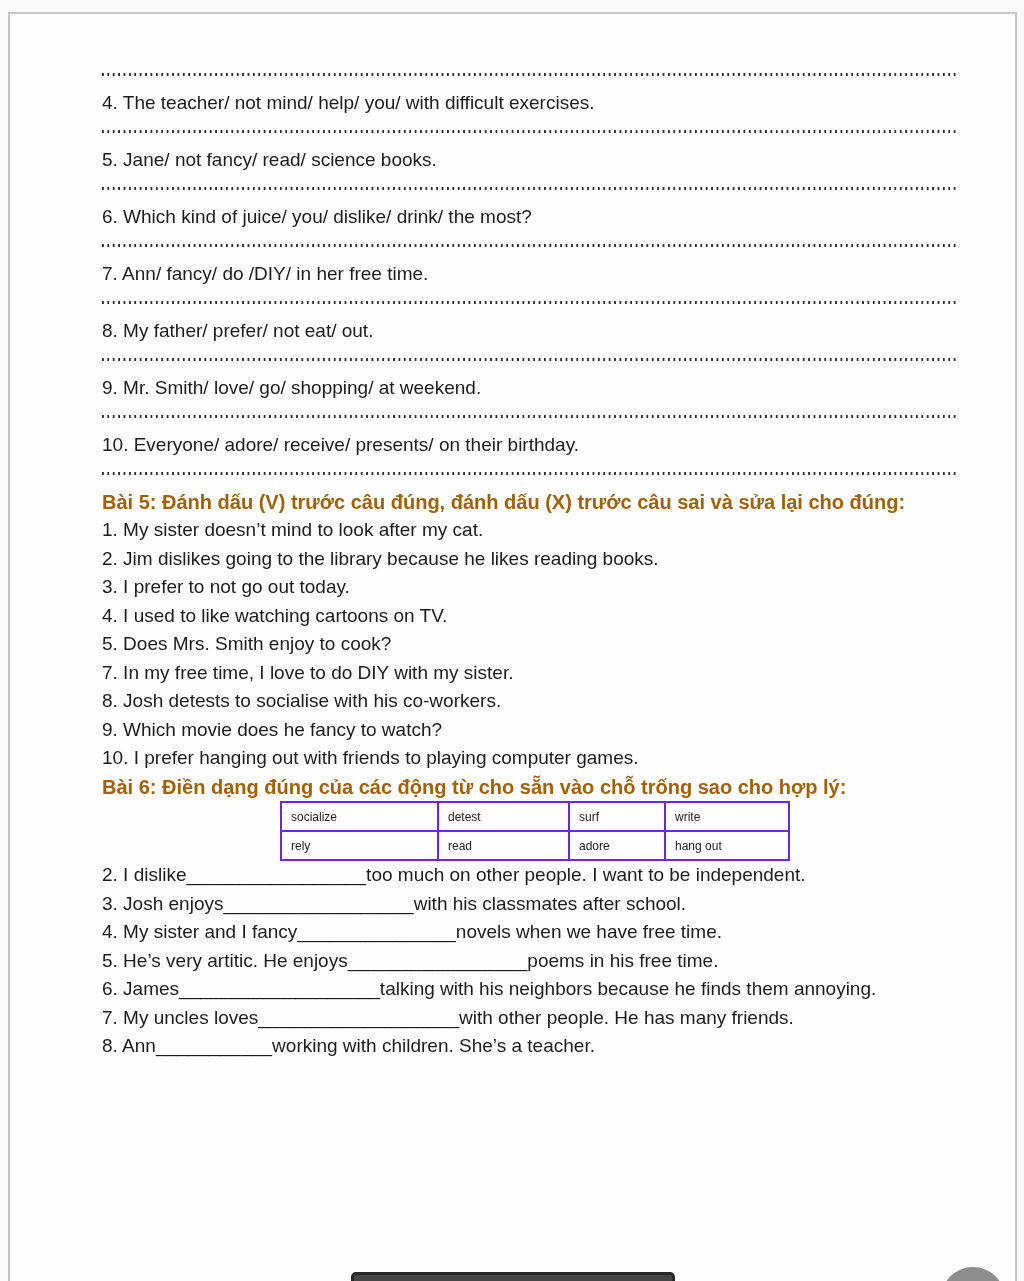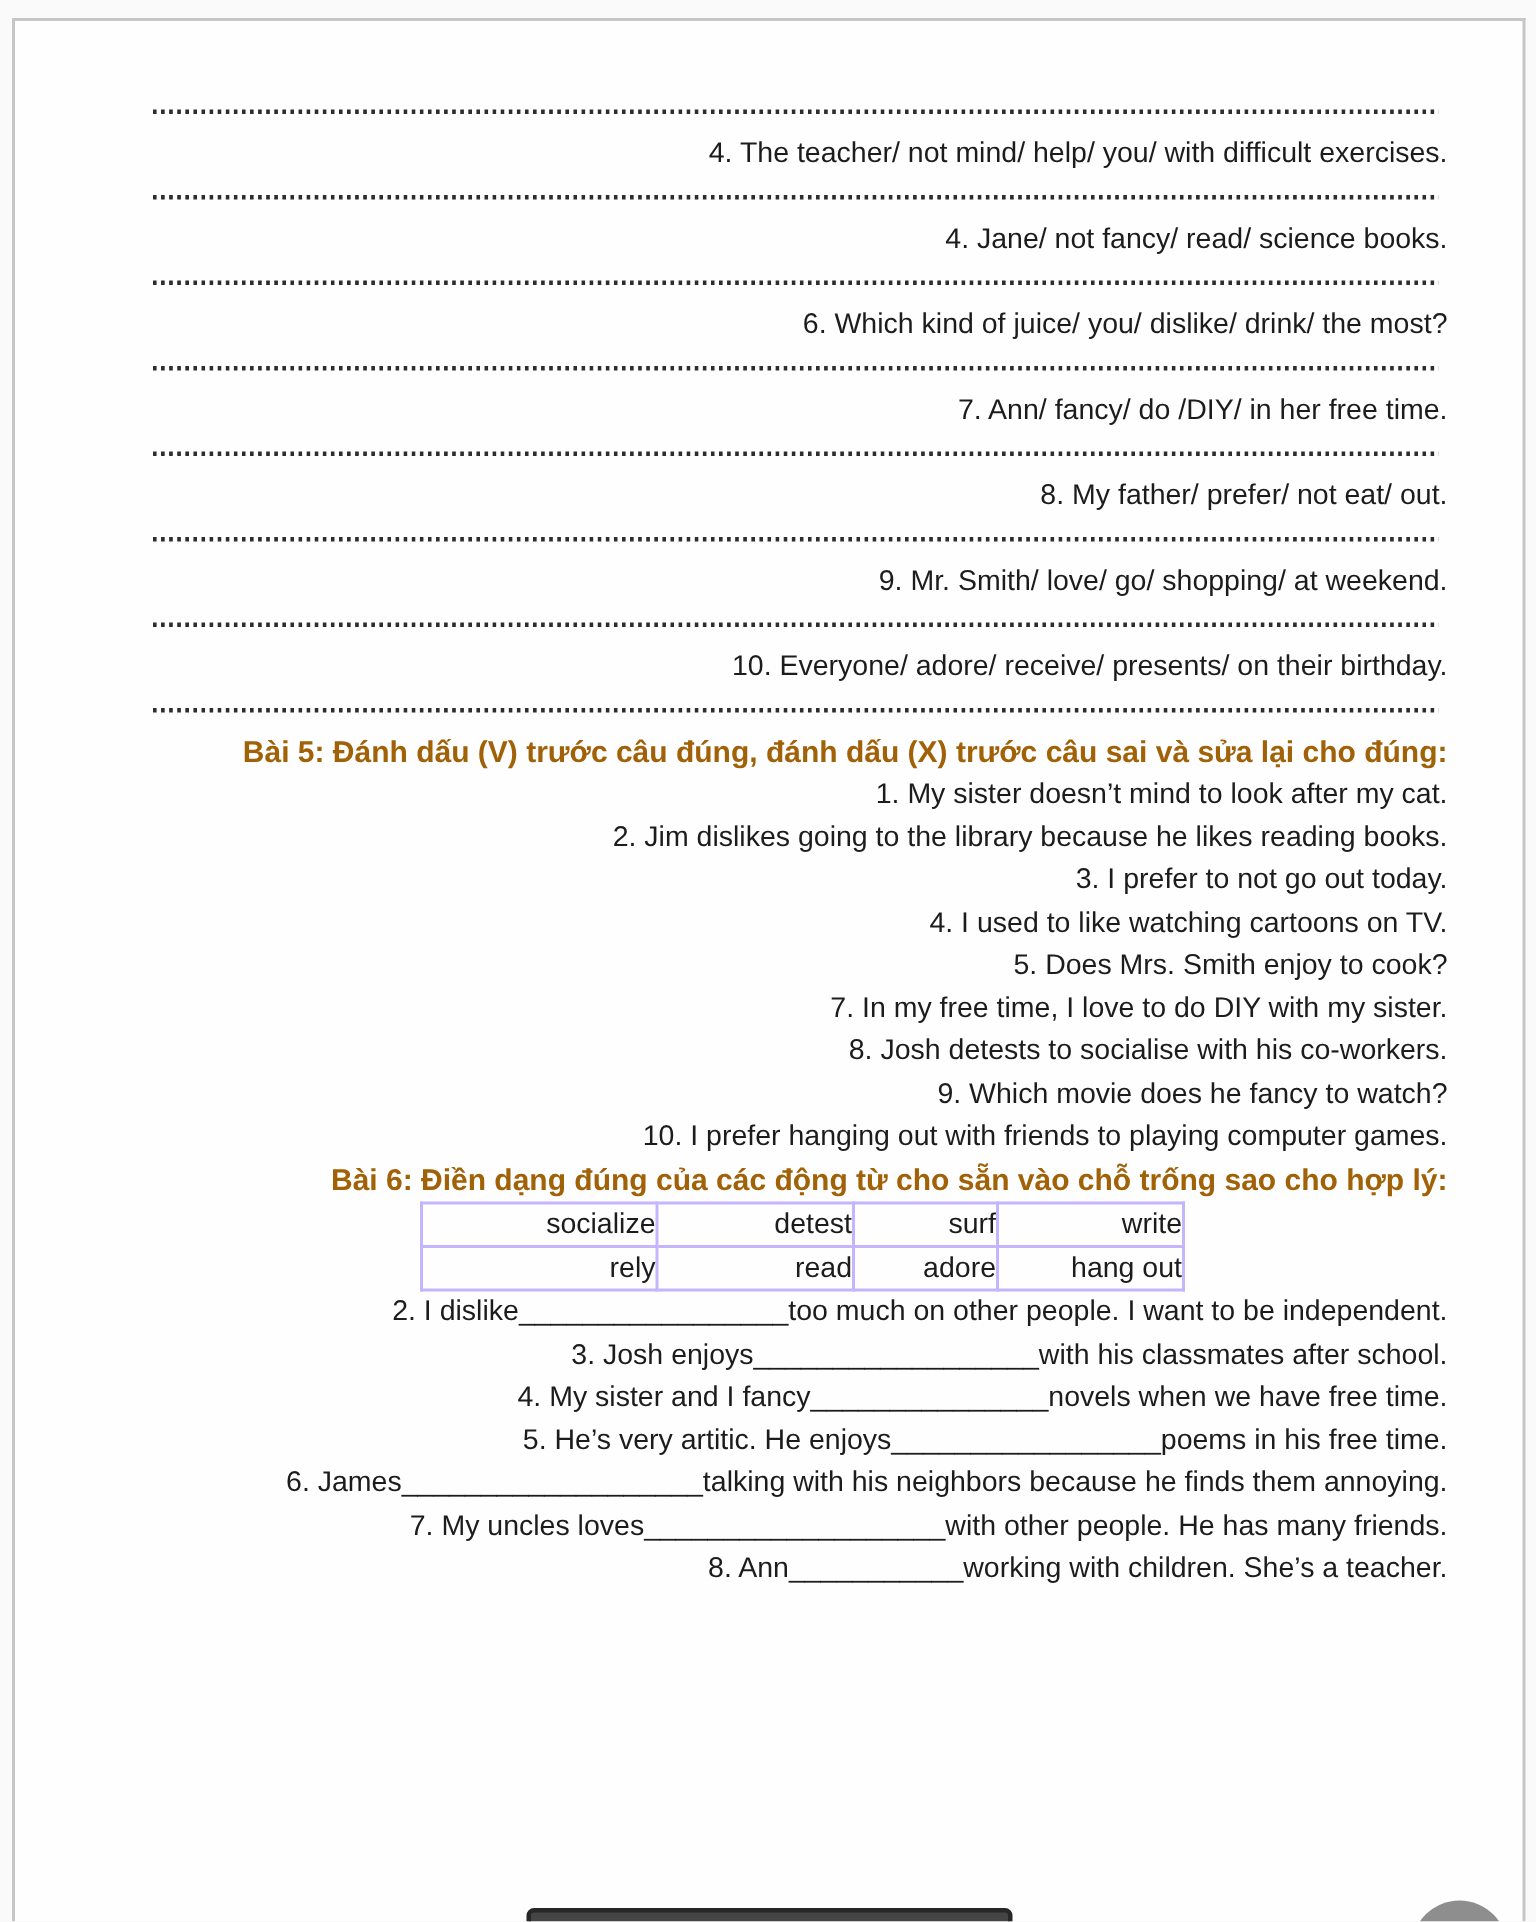--- a/index.html
+++ b/index.html
@@ -2,21 +2,21 @@
 <html><head>
 <meta charset="utf-8">
 <style>
   * { margin: 0; padding: 0; box-sizing: border-box; }
   html, body {
     width: 1024px; height: 1281px;
     overflow: hidden;
     background: #f6f6f6;
     font-family: "Liberation Sans", sans-serif;
   }
-  .viewport { position: relative; width: 1024px; height: 1281px; overflow: hidden; background: #fafafa; text-align: right; }
+  .viewport { position: relative; width: 1024px; height: 1281px; overflow: hidden; background: #fafafa; }
 
   .page-card {
     position: absolute;
     left: 8px; top: 12px;
     width: 1009px; height: 1269px;
     background: #fefefe;
     border: 2px solid #c6c6c6;
     border-bottom: none;
   }
 
@@ -38,24 +38,24 @@
   }
 
   .heading { font-weight: bold; font-size: 20px; color: #a16207; }
 
   .word-bank {
     border-collapse: collapse;
     margin-left: 178px;
     table-layout: fixed;
   }
   .word-bank td {
-    border: 2px solid #c4b5fd;
+    border: 2px solid #6d28d9;
     height: 29px;
     padding: 0 0 0 9px;
-    font-size: 19px;
+    font-size: 12px;
     color: #1c1c1c;
     vertical-align: middle;
   }
   .wb-c0 { width: 157px; }
   .wb-c1 { width: 131px; }
   .wb-c2 { width: 96px; margin-top: 36px; }
   .wb-c3 { width: 124px; }
 
   .bottom-bar {
     position: absolute;
@@ -77,21 +77,21 @@
 </head>
 <body>
 
 <div class="viewport">
   <div class="page-card">
     <div class="content">
 
       <div class="row dots-line"></div>
       <div class="row">4. The teacher/ not mind/ help/ you/ with difficult exercises.</div>
       <div class="row dots-line"></div>
-      <div class="row">4. Jane/ not fancy/ read/ science books.</div>
+      <div class="row">5. Jane/ not fancy/ read/ science books.</div>
       <div class="row dots-line"></div>
       <div class="row">6. Which kind of juice/ you/ dislike/ drink/ the most?</div>
       <div class="row dots-line"></div>
       <div class="row">7. Ann/ fancy/ do /DIY/ in her free time.</div>
       <div class="row dots-line"></div>
       <div class="row">8. My father/ prefer/ not eat/ out.</div>
       <div class="row dots-line"></div>
       <div class="row">9. Mr. Smith/ love/ go/ shopping/ at weekend.</div>
       <div class="row dots-line"></div>
       <div class="row">10. Everyone/ adore/ receive/ presents/ on their birthday.</div>

